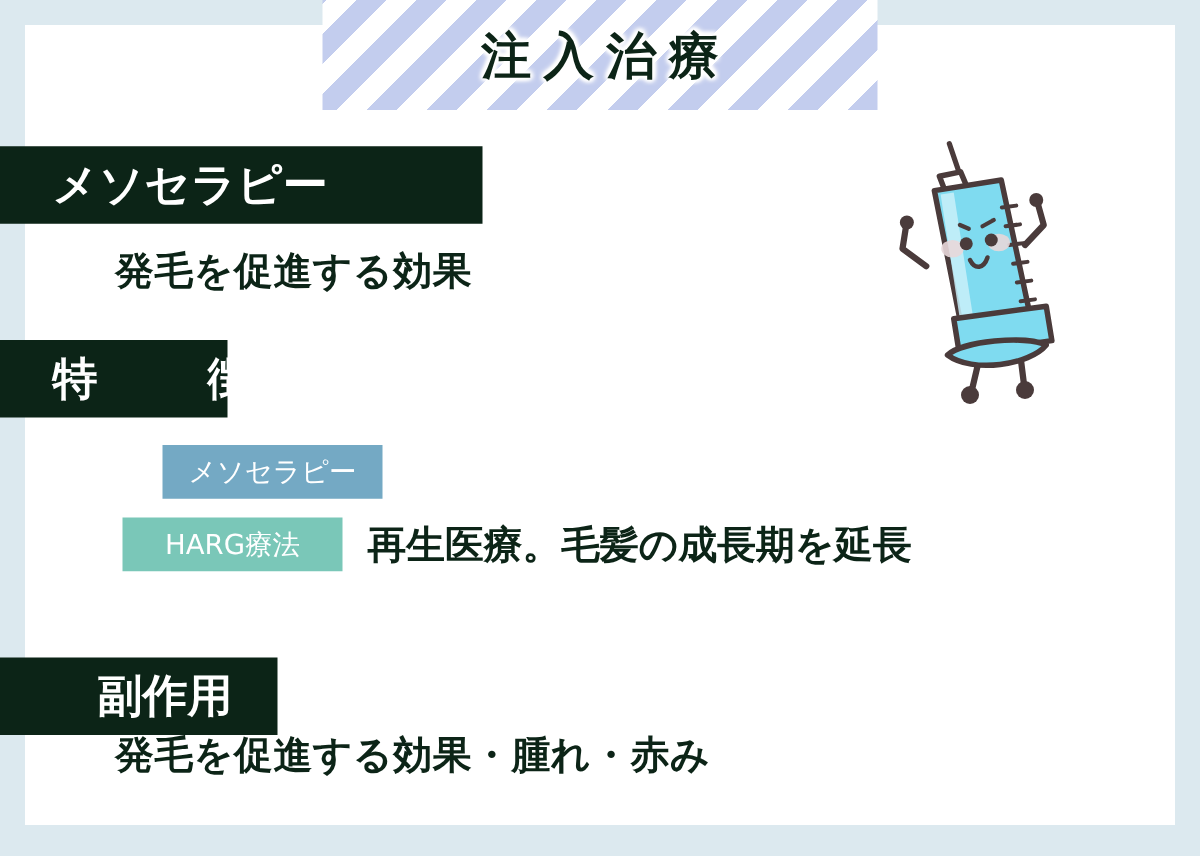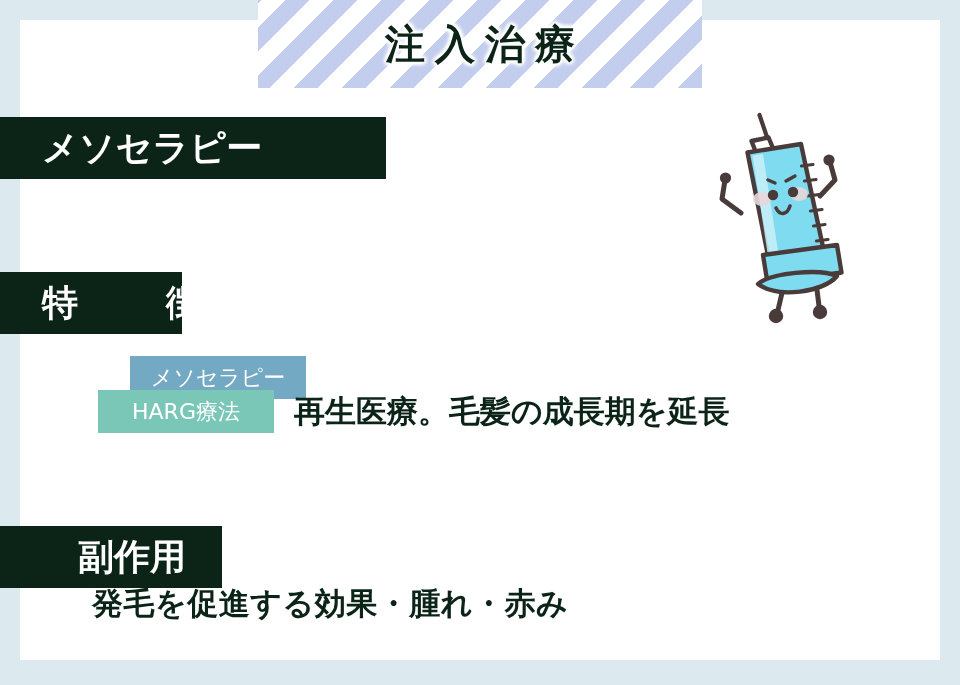--- a/index.html
+++ b/index.html
@@ -97,21 +97,21 @@
   #body-1 { left: 92px; top: 196px; }
   #body-3 { left: 92px; top: 583px; }
 
   
   .feat-row {
     position: absolute;
     display: flex;
     align-items: center;
   }
   #feat-row-1 { left: 98px; top: 356px; }
-  #feat-row-2 { left: 98px; top: 390px; }
+  #feat-row-2 { left: 98px; top: 414px; }
   .tag {
     width: 176px;
     height: 43px;
     display: flex;
     align-items: center;
     justify-content: center;
     font-family: "DejaVu Sans", "Liberation Sans", sans-serif;
     font-size: 22px;
     font-weight: 400;
     color: #ffffff;
@@ -145,20 +145,21 @@
 
   <div class="card"></div>
 
   <div class="title-band">
     <div class="title-text">注入治療</div>
   </div>
 
   <div class="sec-bar" id="sec-bar-1">
     <span class="sec-label">メソセラピー</span>
   </div>
+  <div class="body-line" id="body-1">発毛を促進する効果</div>
 
   <div class="sec-bar" id="sec-bar-2">
     <span class="sec-label">特　徴</span>
   </div>
 
   <div class="feat-row" id="feat-row-1">
     <span class="tag tag-meso">メソセラピー</span>
   </div>
 
   <div class="feat-row" id="feat-row-2">

